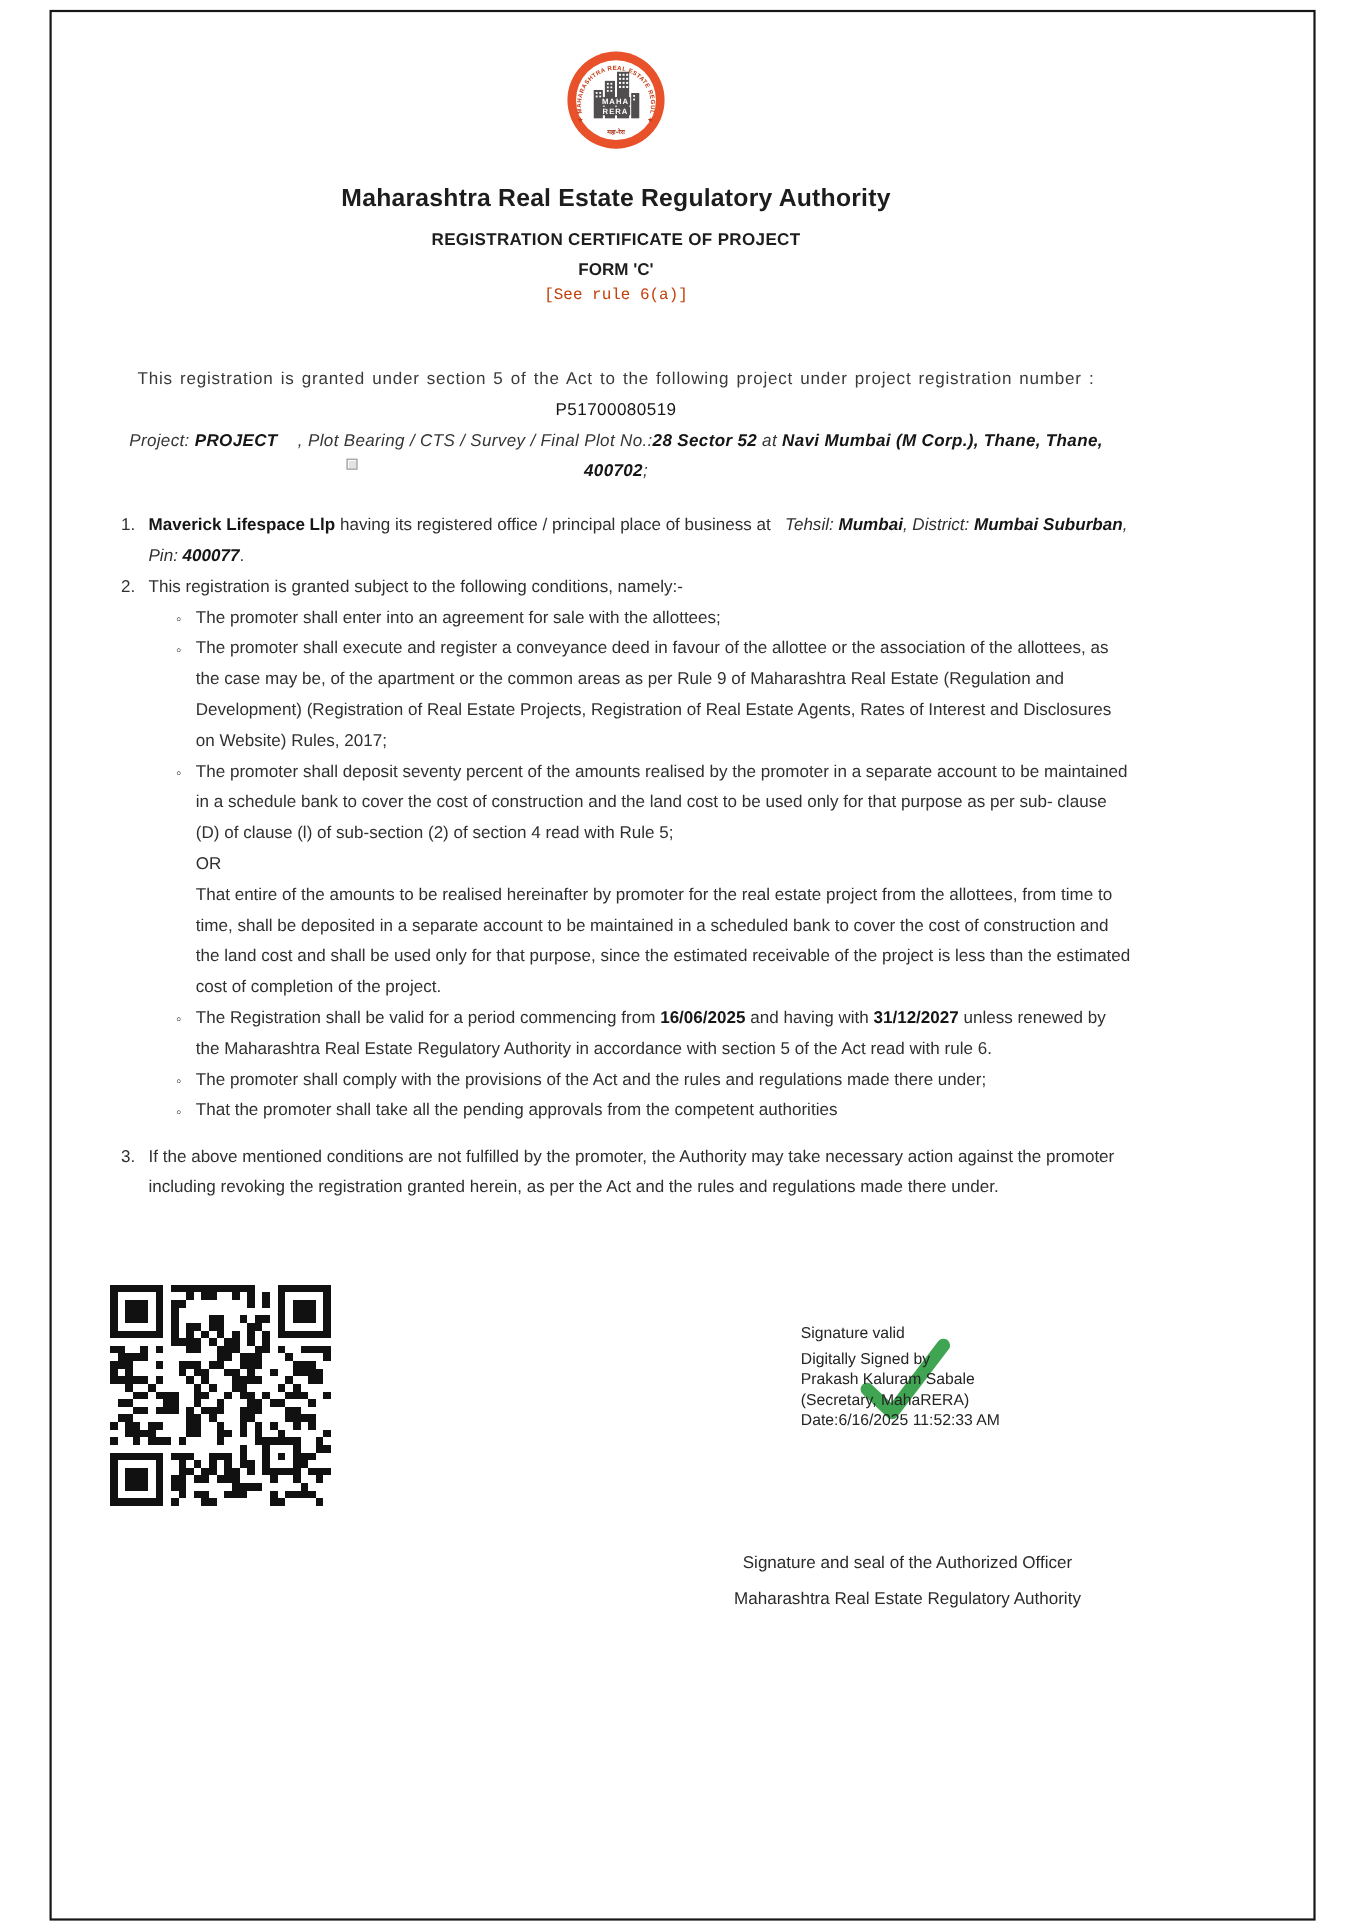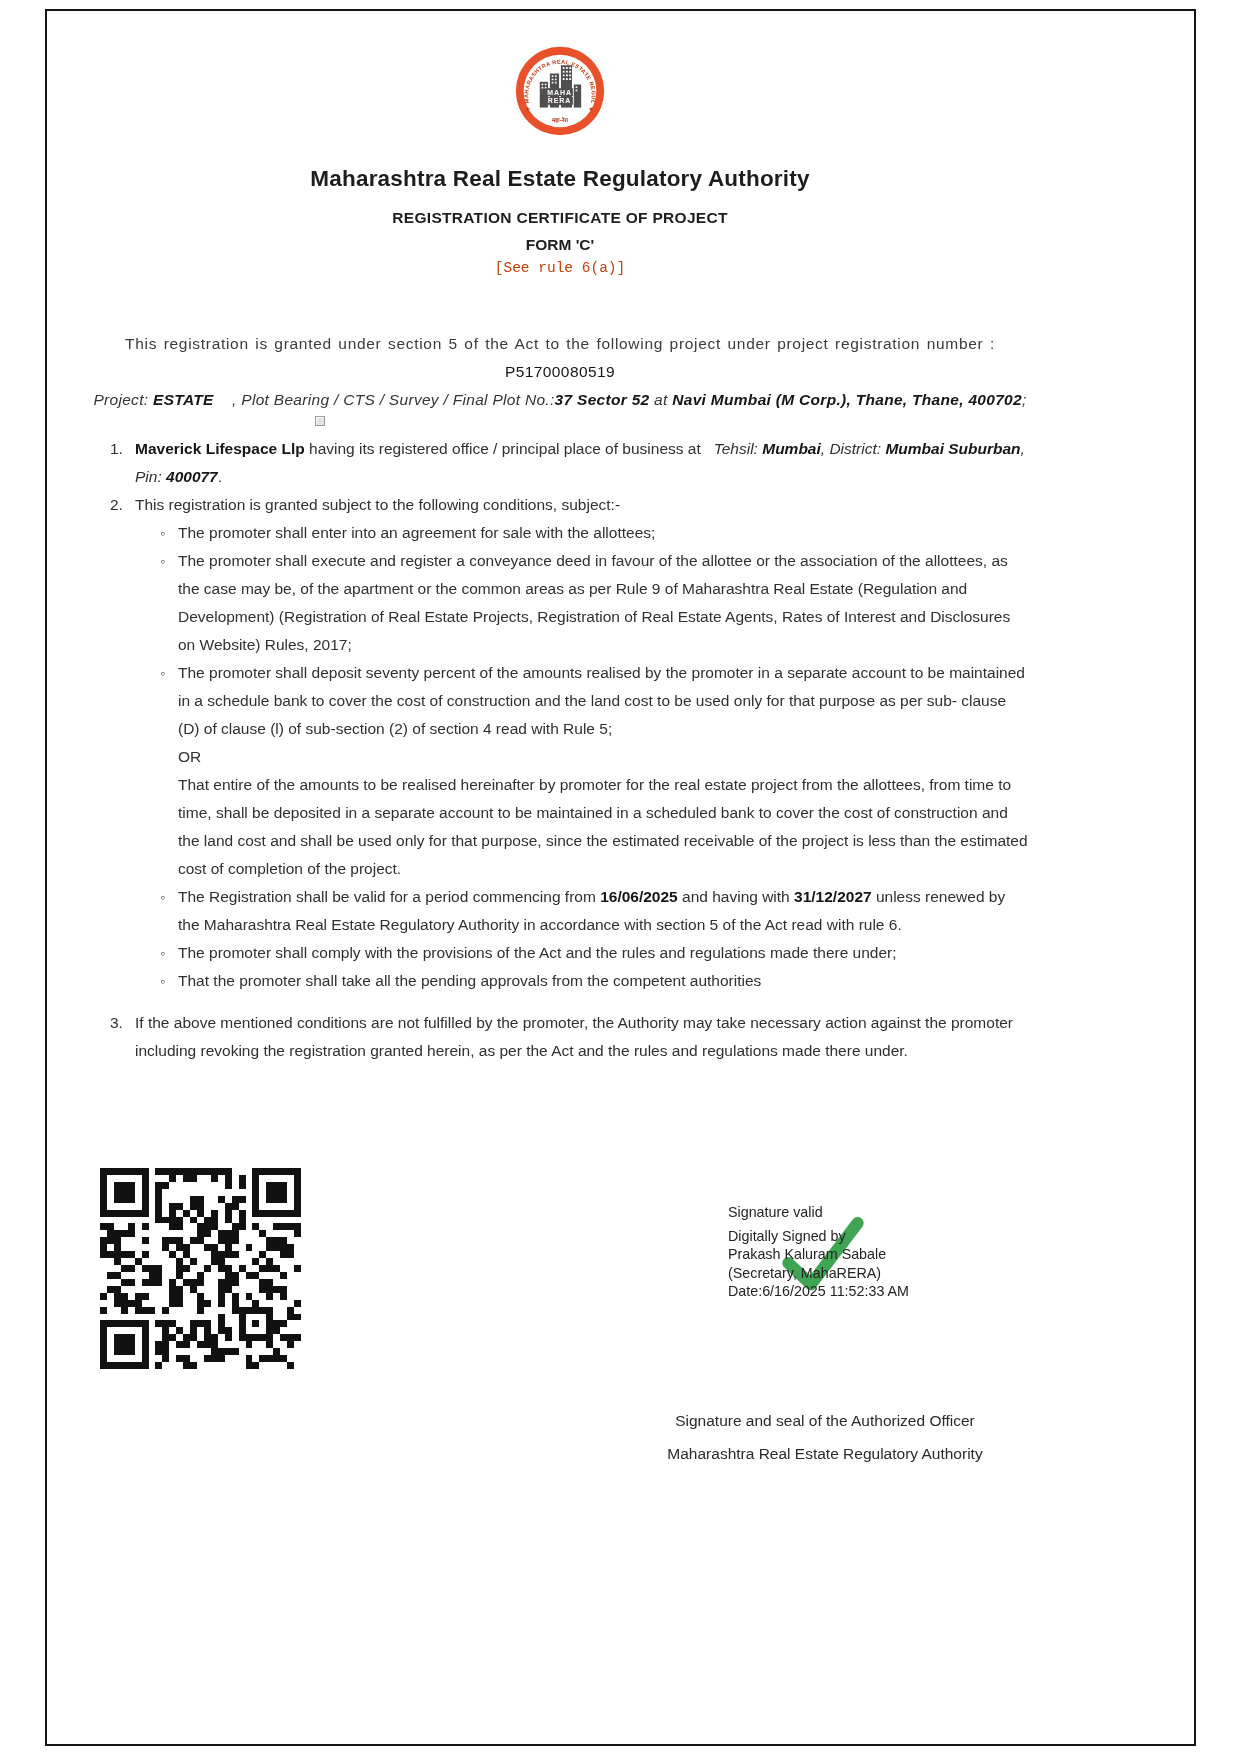--- a/index.html
+++ b/index.html
@@ -128,35 +128,35 @@
 
       <div class="authority-title">Maharashtra Real Estate Regulatory Authority</div>
       <div class="cert-title">REGISTRATION CERTIFICATE OF PROJECT</div>
       <div class="form-title">FORM 'C'</div>
       <div class="rule-ref">[See rule 6(a)]</div>
     </div>
 
     <div class="intro" style="position:relative;text-align:center;">
       <div class="intro-line1">This registration is granted under section 5 of the Act to the following project under project registration number :</div>
       <div class="regnum">P51700080519</div>
-      <div class="project-line seg"><span class="si">Project: </span><span class="sbi">ESTATE</span><span class="si">    , Plot Bearing / CTS / Survey / Final Plot No.:</span><span class="sbi">37 Sector 52</span><span class="si"> at </span><span class="sbi">Navi Mumbai (M Corp.), Thane, Thane, 400702</span><span class="si">;</span></div>
+      <div class="project-line seg"><span class="si">Project: </span><span class="sbi">PROJECT</span><span class="si">    , Plot Bearing / CTS / Survey / Final Plot No.:</span><span class="sbi">28 Sector 52</span><span class="si"> at </span><span class="sbi">Navi Mumbai (M Corp.), Thane, Thane, 400702</span><span class="si">;</span></div>
       <span class="broken-img"></span>
     </div>
 
     <div class="list">
 
       <div class="li">
         <div class="li-num">1.</div>
         <div class="li-body seg"><span class="sb">Maverick Lifespace Llp</span><span> having its registered office / principal place of business at   </span><span class="si">Tehsil: </span><span class="sbi">Mumbai</span><span class="si">, </span><span class="si">District: </span><span class="sbi">Mumbai Suburban</span><span class="si">, </span><span class="si">Pin: </span><span class="sbi">400077</span><span>.</span></div>
       </div>
 
       <div class="li">
         <div class="li-num">2.</div>
         <div class="li-body">
-          <div>This registration is granted subject to the following conditions, subject:-</div>
+          <div>This registration is granted subject to the following conditions, namely:-</div>
 
           <div class="brow">
             <div class="bmark">◦</div>
             <div class="btext seg"><span>The promoter shall enter into an agreement for sale with the allottees;</span></div>
           </div>
 
           <div class="brow">
             <div class="bmark">◦</div>
             <div class="btext seg"><span>The promoter shall execute and register a conveyance deed in favour of the allottee or the association of the allottees, as the case may be, of the apartment or the common areas as per Rule 9 of Maharashtra Real Estate (Regulation and Development) (Registration of Real Estate Projects, Registration of Real Estate Agents, Rates of Interest and Disclosures on Website) Rules, 2017;</span></div>
           </div>

